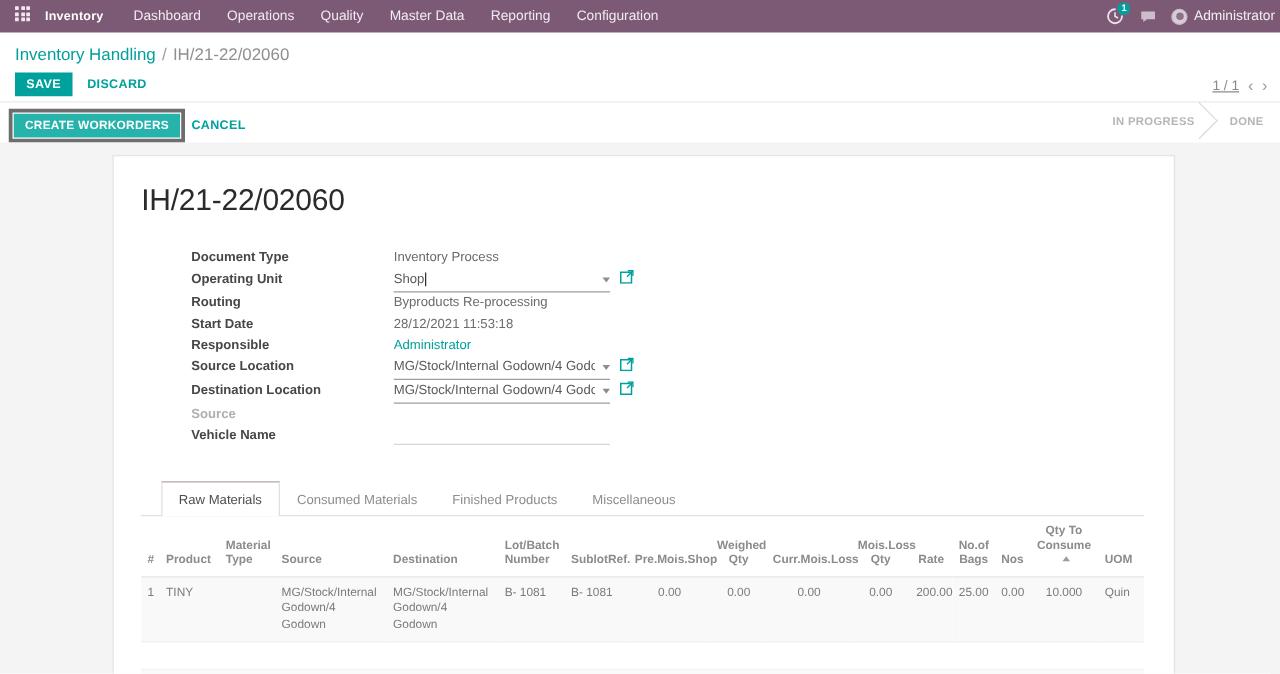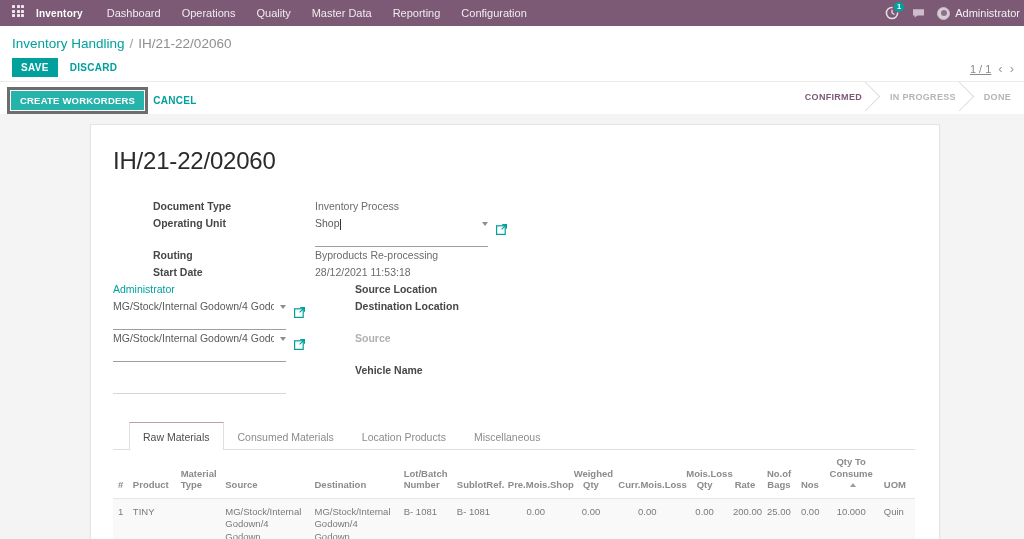--- a/index.html
+++ b/index.html
@@ -94,21 +94,21 @@
 
   
   .form { display: grid; grid-template-columns: 202px 1fr; row-gap: 0; }
   .lbl { font-size: 10.5px; font-weight: bold; color: #474747; line-height: 17px;
     padding-top: 0; white-space: nowrap; padding-left: 40px; }
   .lbl.muted { color: #b0b0b0; }
   .val { font-size: 10.5px; color: #6b6b6b; line-height: 17px; display: flex;
     align-items: center; }
   .val.link { color: #00a09d; cursor: pointer; }
   .fld-box { width: 173px; border-bottom: 1px solid #9e9e9e; display: flex;
-    align-items: center; justify-content: space-between; padding-bottom: 14px;
+    align-items: center; justify-content: space-between; padding-bottom: 1px;
     cursor: text; }
   .fld-box.plain { border-bottom: 1px solid #d6d6d6; height: 14px; }
   .fld-txt { font-size: 10.5px; color: #5a5a5a; white-space: nowrap; overflow: hidden;
     text-overflow: clip; }
   .caret { display: inline-block; width: 1px; height: 11px; background: #333;
     margin-left: 0px; vertical-align: middle; }
   .chev { width: 0; height: 0; border-left: 3.5px solid transparent;
     border-right: 3.5px solid transparent; border-top: 4px solid #8d8d8d;
     margin-left: 6px; flex-shrink: 0; cursor: pointer; }
   .ext { margin-left: 8px; cursor: pointer; flex-shrink: 0; }
@@ -203,24 +203,20 @@
     <span class="pager-btn">›</span>
   </div>
 
   <div class="action-bar">
     <span class="wo-wrap">
       <button class="btn-wo">CREATE WORKORDERS</button>
     </span>
     <button class="btn-cancel">CANCEL</button>
 
     <div class="statusbar">
-      <div class="st active">
-        <span>CONFIRMED</span>
-        <span class="arrow"></span>
-      </div>
       <div class="st">
         <span>IN PROGRESS</span>
         <span class="arrow"></span>
       </div>
       <div class="st">
         <span>DONE</span>
 
       </div>
     </div>
   </div>
@@ -250,20 +246,21 @@
             </svg>
           </span>
         </div>
 
         <div class="lbl">Routing</div>
         <div class="val">Byproducts Re-processing</div>
 
         <div class="lbl">Start Date</div>
         <div class="val">28/12/2021 11:53:18</div>
 
+        <div class="lbl">Responsible</div>
         <div class="val link">Administrator</div>
 
         <div class="lbl">Source Location</div>
         <div class="val">
           <span class="fld-box">
             <span class="fld-txt">MG/Stock/Internal Godown/4 Godow</span>
             <span class="chev"></span>
           </span>
           <span class="ext">
             <svg width="11" height="11" viewBox="0 0 11 11">
@@ -298,21 +295,21 @@
             <span class="fld-txt"></span>
           </span>
         </div>
 
       </div>
 
       <div class="notebook">
         <div class="tabs">
           <div class="tab active">Raw Materials</div>
           <div class="tab">Consumed Materials</div>
-          <div class="tab">Location Products</div>
+          <div class="tab">Finished Products</div>
           <div class="tab">Miscellaneous</div>
         </div>
 
         <table class="lines">
           <colgroup>
             <col style="width:14px">
               <col style="width:45px">
               <col style="width:42px">
             <col style="width:84px">
               <col style="width:84px">

